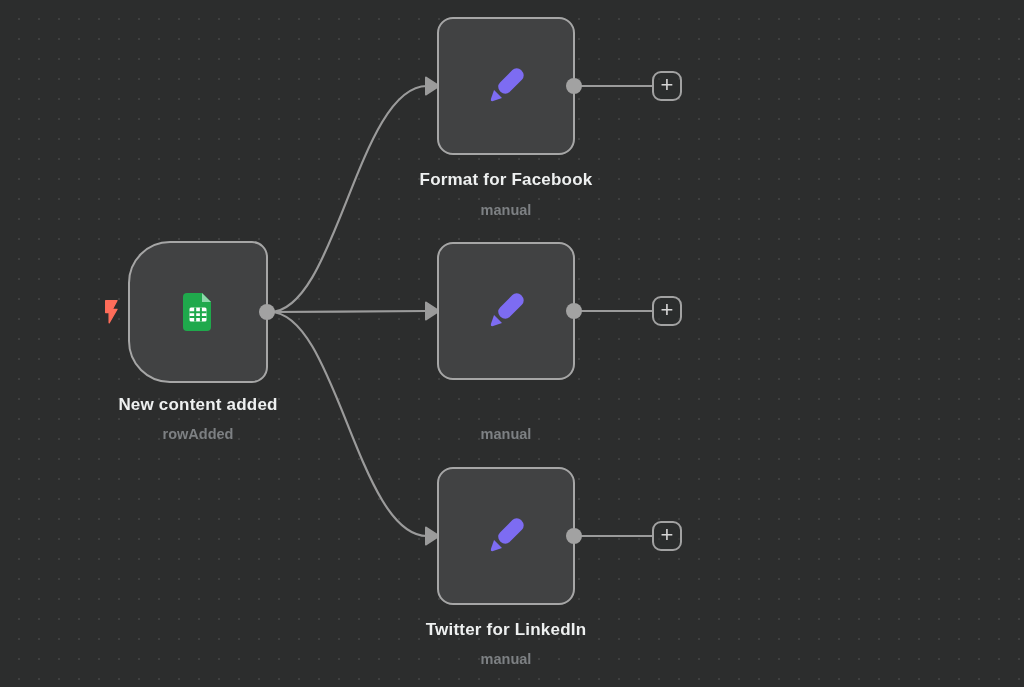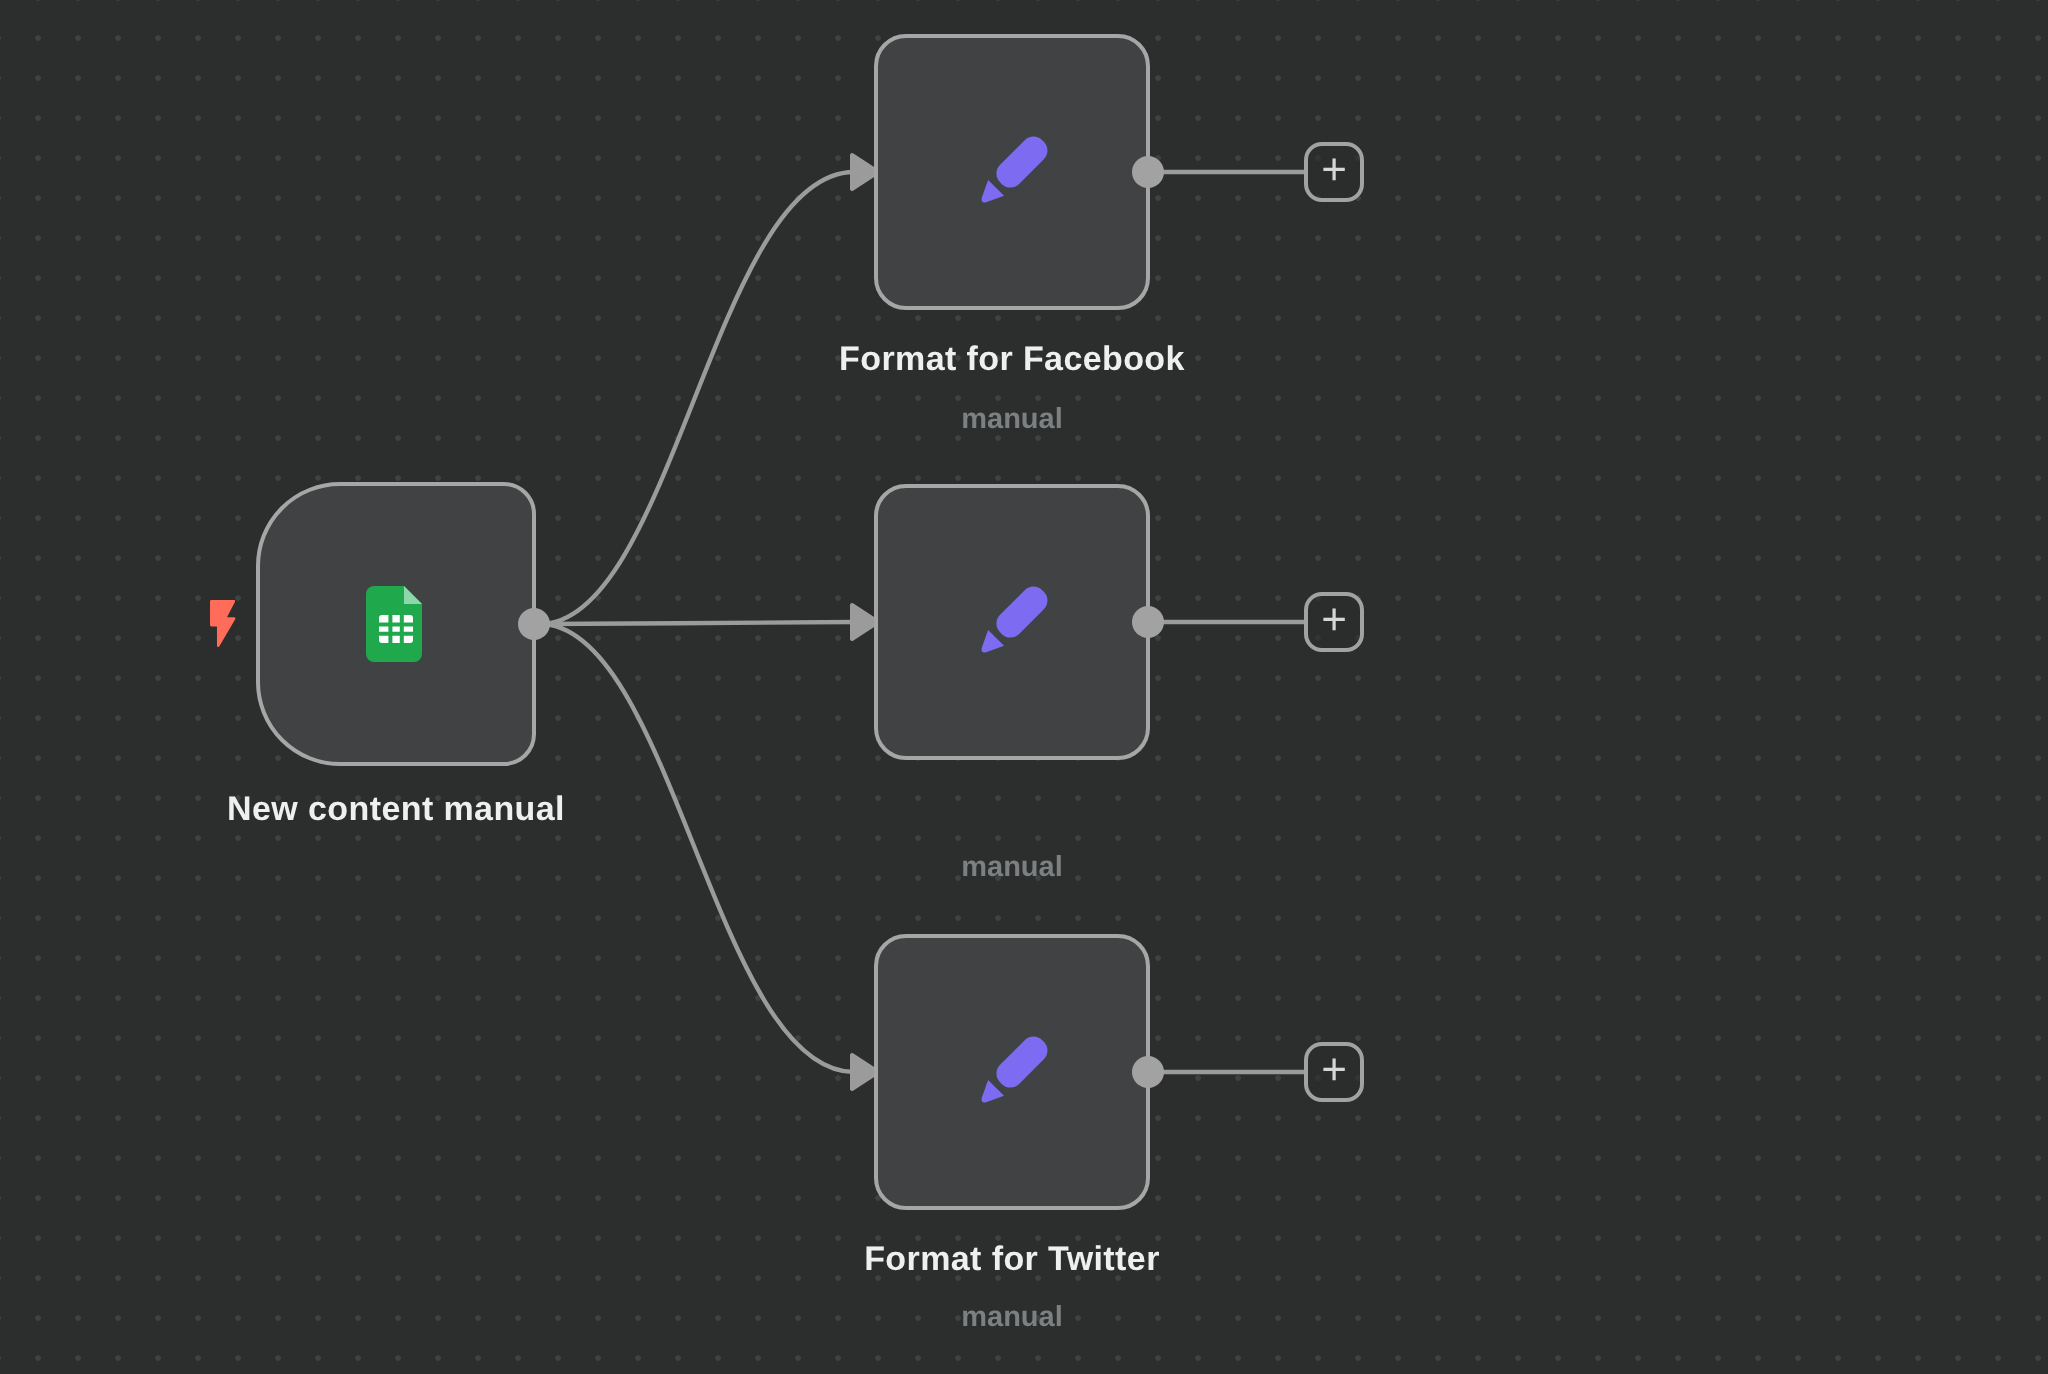--- a/index.html
+++ b/index.html
@@ -102,21 +102,22 @@
 
   <div class="node-box trigger-box">
     <svg class="node-icon" width="48" height="48" viewBox="0 0 48 48">
       <path d="M13 5 h15 l9 9 v25 a4 4 0 0 1 -4 4 H13 a4 4 0 0 1 -4 -4 V9 a4 4 0 0 1 4 -4 Z" fill="#1fa94c"></path>
       <path d="M28 5 l9 9 h-9 Z" fill="#8ed7ab"></path>
       <rect x="15.5" y="19.5" width="17" height="14" rx="1.5" fill="#ffffff"></rect>
       <path d="M21.2 19.5 V33.5 M26.9 19.5 V33.5 M15.5 24.2 H32.5 M15.5 28.9 H32.5" stroke="#1fa94c" stroke-width="2" fill="none"></path>
     </svg>
     <span class="out-dot"></span>
   </div>
-  <div class="node-title t-title">New content manual</div>
+  <div class="node-title t-title">New content added</div>
+  <div class="node-sub t-sub">rowAdded</div>
 
   <div class="node-box action-box a0">
     <svg class="node-icon" width="54" height="54" viewBox="0 0 48 48">
       <g transform="rotate(45 24 24)" fill="#7d6cf2">
         <rect x="18" y="4.5" width="12" height="26.5" rx="5.5"></rect>
         <path d="M19 34 H29 L25.4 41.6 Q24 43.8 22.6 41.6 Z"></path>
       </g>
     </svg>
     <span class="out-dot"></span>
   </div>
@@ -136,21 +137,21 @@
 
   <div class="node-box action-box a2">
     <svg class="node-icon" width="54" height="54" viewBox="0 0 48 48">
       <g transform="rotate(45 24 24)" fill="#7d6cf2">
         <rect x="18" y="4.5" width="12" height="26.5" rx="5.5"></rect>
         <path d="M19 34 H29 L25.4 41.6 Q24 43.8 22.6 41.6 Z"></path>
       </g>
     </svg>
     <span class="out-dot"></span>
   </div>
-  <div class="node-title l-title">Format for Twitter</div>
+  <div class="node-title l-title">Twitter for LinkedIn</div>
   <div class="node-sub l-sub">manual</div>
 
   <div class="plus-btn p0">
     <span>+</span>
   </div>
   <div class="plus-btn p1">
     <span>+</span>
   </div>
   <div class="plus-btn p2">
     <span>+</span>

